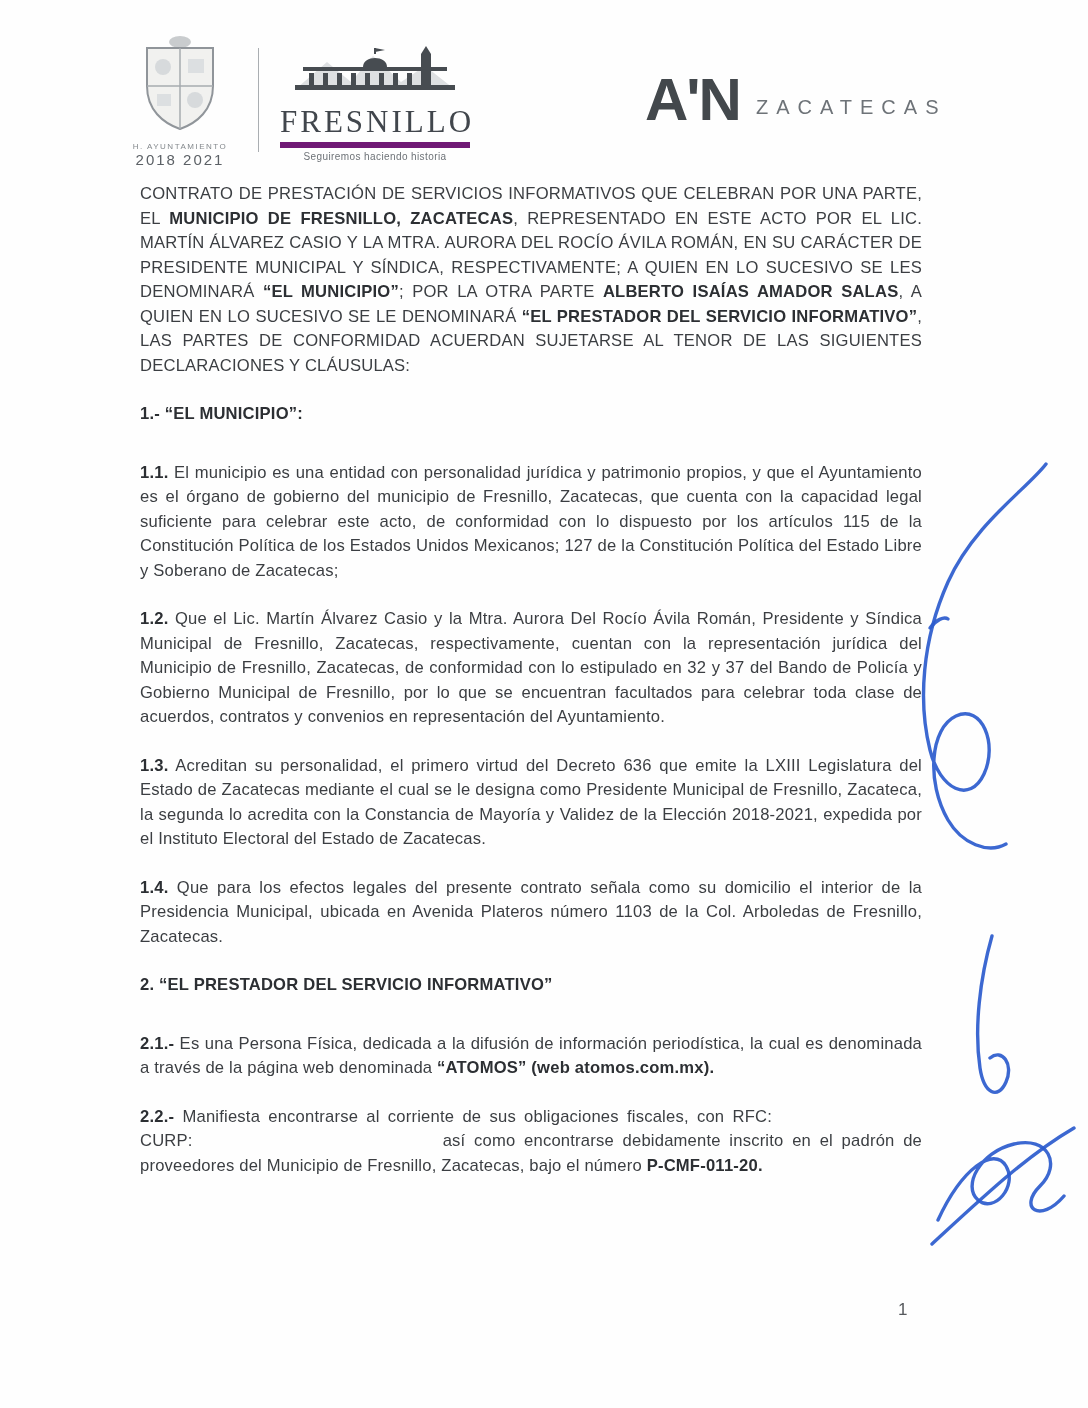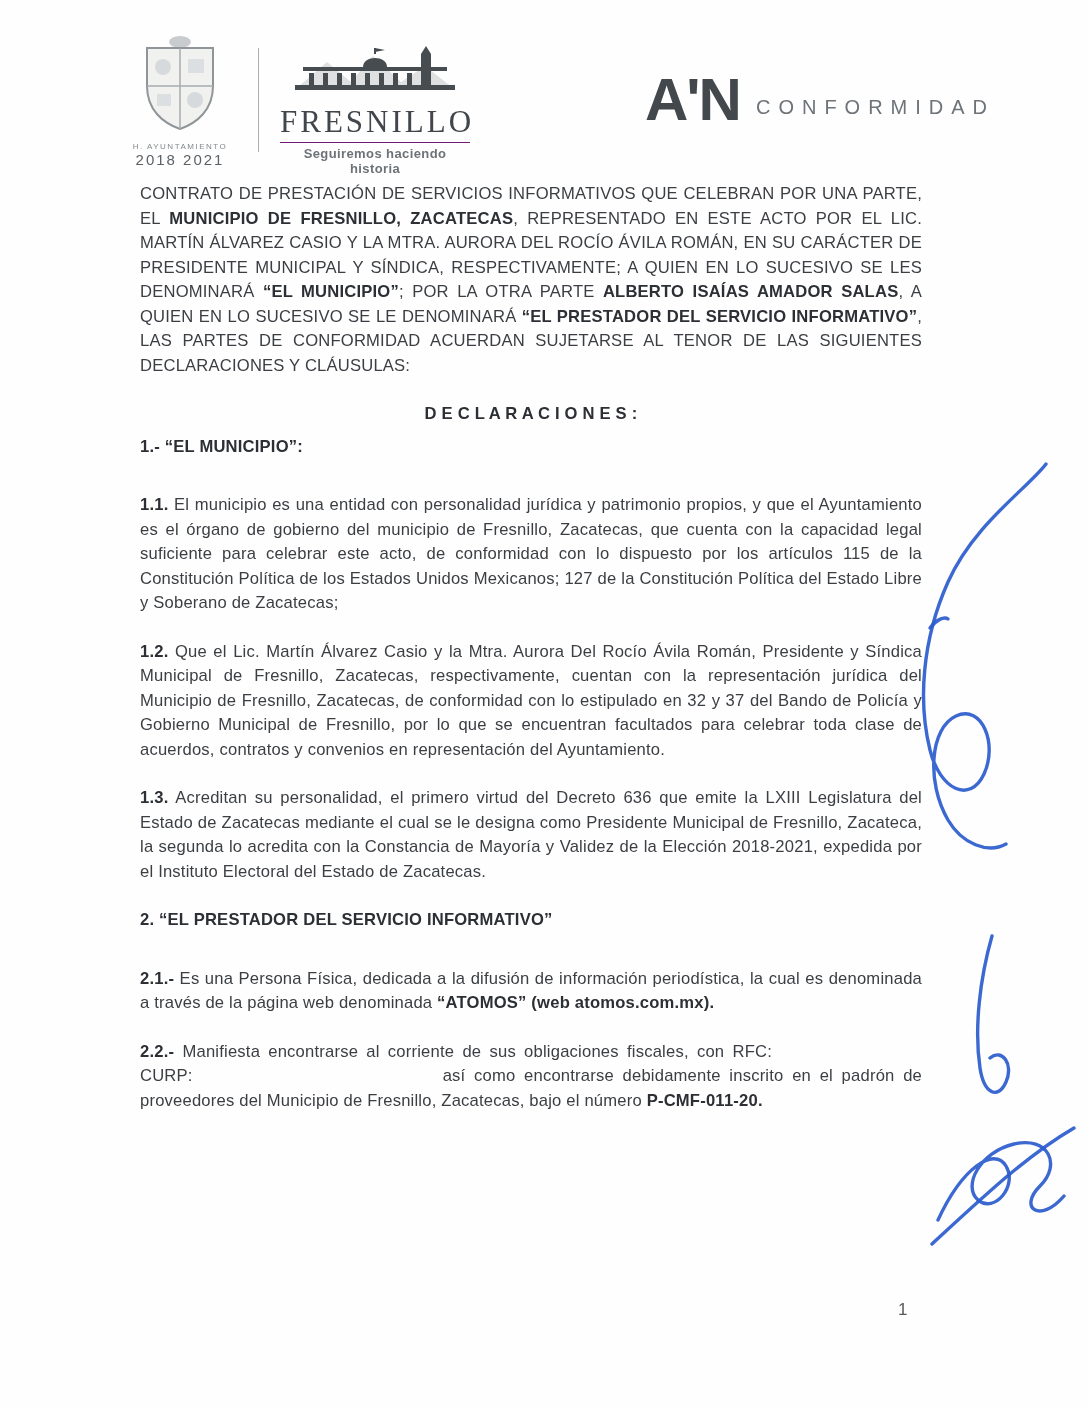--- a/index.html
+++ b/index.html
@@ -10,22 +10,22 @@
     overflow:hidden;
     font-family:"Liberation Sans",sans-serif;
     color:#3b3e42;
   }
   
   .crest{position:absolute;left:128px;top:34px;width:104px;text-align:center;}
   .crest-cap{font-size:8px;letter-spacing:1.5px;color:#83888c;margin-top:2px;}
   .crest-years{font-family:Liberation Sans, sans-serif;font-size:15px;letter-spacing:2px;color:#5c6166;}
   .vdiv{position:absolute;left:258px;top:48px;width:1px;height:104px;background:#aaaeb2;}
   .fresnillo{position:absolute;left:280px;top:40px;width:190px;text-align:center;}
-  .f-title{font-family:"Liberation Serif",serif;font-size:31px;letter-spacing:3px;color:#41464c;margin-top:2px;border-bottom:1px solid #701a75;padding-bottom:2px;}
-  .f-sub{font-size:13px;color:#6d7277;margin-top:3px;letter-spacing:.4px;font-weight:bold;}
+  .f-title{font-family:"Liberation Serif",serif;font-size:31px;letter-spacing:3px;color:#41464c;margin-top:2px;border-bottom:6px solid #701a75;padding-bottom:2px;}
+  .f-sub{font-size:10px;color:#6d7277;margin-top:3px;letter-spacing:.4px;}
   .atomos{position:absolute;left:645px;top:70px;display:flex;align-items:center;}
   .a-mono{font-size:60px;font-weight:800;letter-spacing:-2px;color:#43484c;line-height:1;}
   .a-word{font-size:20px;letter-spacing:8px;color:#6e7378;margin-left:16px;margin-top:14px;}
   
   .doc{position:absolute;left:140px;top:182px;width:782px;font-size:16.6px;line-height:24.5px;}
   .doc p{letter-spacing:.2px;}
   .para{margin:0 0 24px;text-align:justify;}
   .heading{margin:0 0 34px;font-weight:700;text-align:left;}
   .heading-center{margin:14px 0 8px;text-align:center;font-weight:700;letter-spacing:1px;}
   .b{font-weight:700;color:#2c2f33;}
@@ -79,32 +79,32 @@
         <rect x="104" y="33" width="5" height="12" fill="#474c51"></rect>
         <rect x="118" y="33" width="5" height="12" fill="#474c51"></rect>
         <rect x="6" y="45" width="160" height="5" fill="#474c51"></rect>
       </svg>
       <div class="f-title">FRESNILLO</div>
       <div class="f-sub">Seguiremos haciendo historia</div>
     </div>
 
     <div class="atomos">
       <span class="a-mono">A'N</span>
-      <span class="a-word">CONFORMIDAD</span>
+      <span class="a-word">ZACATECAS</span>
     </div>
 
   </header>
 
   <main class="doc">
       <p class="para"><span>CONTRATO DE PRESTACIÓN DE SERVICIOS INFORMATIVOS QUE CELEBRAN POR UNA PARTE, EL </span><span class="b">MUNICIPIO DE FRESNILLO, ZACATECAS</span><span>, REPRESENTADO EN ESTE ACTO POR EL LIC. MARTÍN ÁLVAREZ CASIO Y LA MTRA. AURORA DEL ROCÍO ÁVILA ROMÁN, EN SU CARÁCTER DE PRESIDENTE MUNICIPAL Y SÍNDICA, RESPECTIVAMENTE; A QUIEN EN LO SUCESIVO SE LES DENOMINARÁ </span><span class="b">“EL MUNICIPIO”</span><span>; POR LA OTRA PARTE </span><span class="b">ALBERTO ISAÍAS AMADOR SALAS</span><span>, A QUIEN EN LO SUCESIVO SE LE DENOMINARÁ </span><span class="b">“EL PRESTADOR DEL SERVICIO INFORMATIVO”</span><span>, LAS PARTES DE CONFORMIDAD ACUERDAN SUJETARSE AL TENOR DE LAS SIGUIENTES DECLARACIONES Y CLÁUSULAS:</span></p>
-      <p class="heading-center"><span class="b">D E C L A R A C I O N E S :</span></p>
       <p class="heading"><span class="b">1.- “EL MUNICIPIO”:</span></p>
       <p class="para"><span class="b">1.1.</span><span> El municipio es una entidad con personalidad jurídica y patrimonio propios, y que el Ayuntamiento es el órgano de gobierno del municipio de Fresnillo, Zacatecas, que cuenta con la capacidad legal suficiente para celebrar este acto, de conformidad con lo dispuesto por los artículos 115 de la Constitución Política de los Estados Unidos Mexicanos; 127 de la Constitución Política del Estado Libre y Soberano de Zacatecas;</span></p>
       <p class="para"><span class="b">1.2.</span><span> Que el Lic. Martín Álvarez Casio y la Mtra. Aurora Del Rocío Ávila Román, Presidente y Síndica Municipal de Fresnillo, Zacatecas, respectivamente, cuentan con la representación jurídica del Municipio de Fresnillo, Zacatecas, de conformidad con lo estipulado en 32 y 37 del Bando de Policía y Gobierno Municipal de Fresnillo, por lo que se encuentran facultados para celebrar toda clase de acuerdos, contratos y convenios en representación del Ayuntamiento.</span></p>
       <p class="para"><span class="b">1.3.</span><span> Acreditan su personalidad, el primero virtud del Decreto 636 que emite la LXIII Legislatura del Estado de Zacatecas mediante el cual se le designa como Presidente Municipal de Fresnillo, Zacateca, la segunda lo acredita con la Constancia de Mayoría y Validez de la Elección 2018-2021, expedida por el Instituto Electoral del Estado de Zacatecas.</span></p>
+      <p class="para"><span class="b">1.4.</span><span> Que para los efectos legales del presente contrato señala como su domicilio el interior de la Presidencia Municipal, ubicada en Avenida Plateros número 1103 de la Col. Arboledas de Fresnillo, Zacatecas.</span></p>
       <p class="heading"><span class="b">2. “EL PRESTADOR DEL SERVICIO INFORMATIVO”</span></p>
       <p class="para"><span class="b">2.1.-</span><span> Es una Persona Física, dedicada a la difusión de información periodística, la cual es denominada a través de la página web denominada </span><span class="b">“ATOMOS” (web atomos.com.mx).</span></p>
       <p class="para"><span class="b">2.2.-</span><span> Manifiesta encontrarse al corriente de sus obligaciones fiscales, con RFC:</span><span class="gap" style="width: 150px;"></span><span>CURP:</span><span class="gap" style="width: 250px;"></span><span>así como encontrarse debidamente inscrito en el padrón de proveedores del Municipio de Fresnillo, Zacatecas, bajo el número </span><span class="b">P-CMF-011-20.</span></p>
     </main>
 
   <svg class="sig sig1" width="200" height="420" viewBox="0 0 200 420">
     <path class="ink" d="M168 12 C150 36 96 72 70 130 C44 188 40 250 52 298 C62 338 92 352 106 322 C120 292 104 252 78 264 C52 276 48 330 70 368 C84 392 110 402 128 392"></path>
     <path class="ink" d="M52 176 C58 168 66 164 70 167"></path>
   </svg>
 

